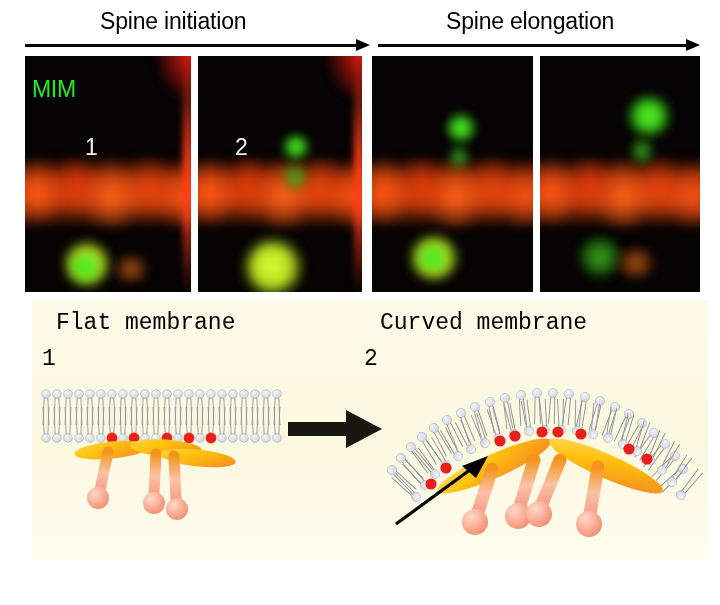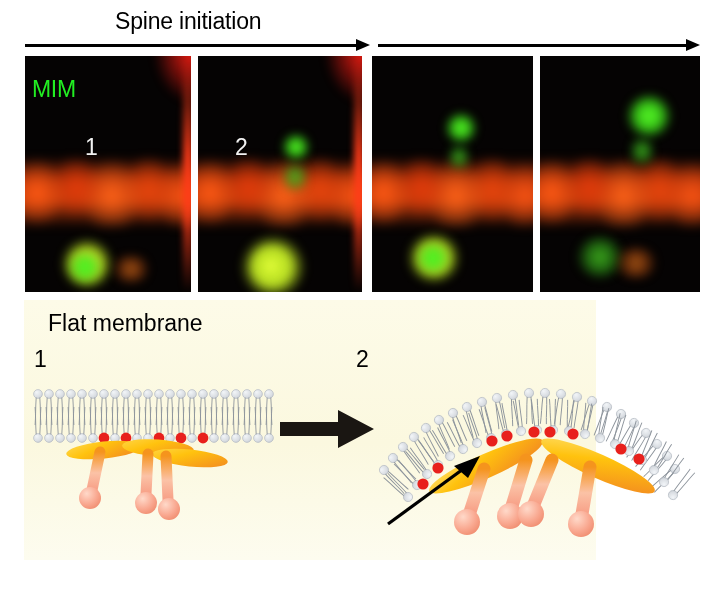--- a/index.html
+++ b/index.html
@@ -125,23 +125,24 @@
   .ch-actin { color: #ff2020; }
   .panel-num {
     position: absolute;
     font-size: 23px;
     color: #f2f2f2;
   }
 
   
   #schematic {
     position: absolute;
-    left: 24px; top: 300px;
-    width: 572px; height: 260px;
+    left: 32px; top: 300px;
+    width: 676px; height: 260px;
     background: linear-gradient(to bottom, #fdfbe8 0%, #fbf8df 55%, #fdfcef 100%);
+    font-family: Liberation Mono, monospace;
   }
   .sch-title {
     position: absolute;
     font-size: 23px;
     color: #000;
     white-space: nowrap;
   }
   .sch-num {
     position: absolute;
     font-size: 23px;
@@ -153,26 +154,27 @@
     color: #000;
     white-space: nowrap;
   }
   svg { display: block; overflow: visible; }
 </style>
 </head>
 <body>
 
 <div id="header-row">
 
-  <div class="phase-label nosel" style="left:115px; top:8px;">Spine initiation</div>
+  <div class="phase-label nosel" style="left:100px; top:8px;">Spine initiation</div>
   <div class="phase-arrow" style="left:25px; top:39px; width:345px;">
     <div class="shaft" style="width:331px;"></div>
     <div class="head" style="left:331px;"></div>
   </div>
 
+  <div class="phase-label nosel" style="left:446px; top:8px;">Spine elongation</div>
   <div class="phase-arrow" style="left:378px; top:39px; width:322px;">
     <div class="shaft" style="width:308px;"></div>
     <div class="head" style="left:308px;"></div>
   </div>
 </div>
 
 <div id="micro-strip">
 
   <div class="micro-panel" style="left:25px; width:166px;">
     <div class="micro-inner">
@@ -221,20 +223,21 @@
     </div>
     <div class="panel-num nosel" style="left:34px; top:78px;"></div>
   </div>
 </div>
 
 <div id="schematic">
 
   <div class="sch-title nosel" style="left:24px; top:10px;">Flat membrane</div>
   <div class="sch-num nosel" style="left:10px; top:46px;">1</div>
 
+  <div class="sch-title nosel" style="left:348px; top:10px;">Curved membrane</div>
   <div class="sch-num nosel" style="left:332px; top:46px;">2</div>
 
   <svg class="abs" style="left:6px; top:86px;" width="260" height="170" viewBox="0 0 260 170">
     <defs>
       <linearGradient id="gIbarA" x1="0" y1="0" x2="1" y2="0.6">
         <stop offset="0%" stop-color="#ffd84d"></stop>
         <stop offset="45%" stop-color="#ffc20e"></stop>
         <stop offset="100%" stop-color="#f5941d"></stop>
       </linearGradient>
       <linearGradient id="gStem" x1="0" y1="0" x2="0" y2="1">

